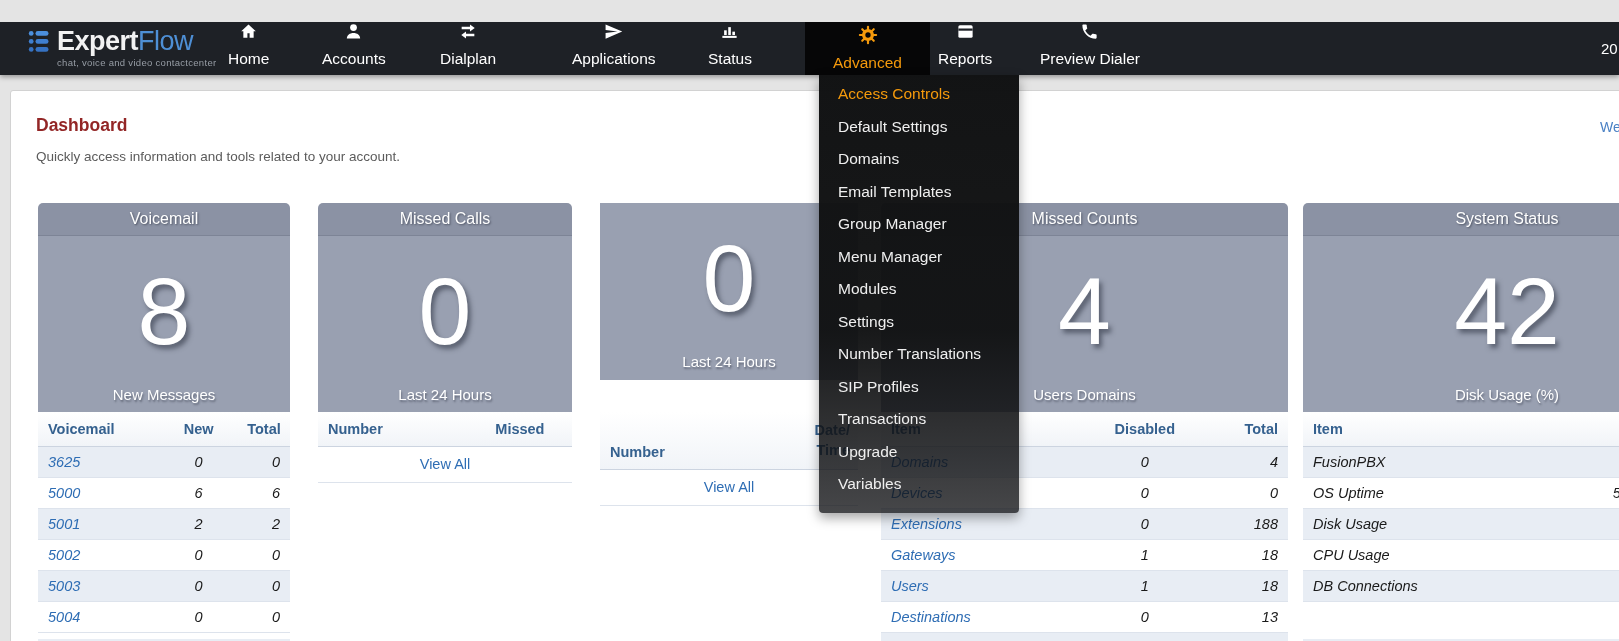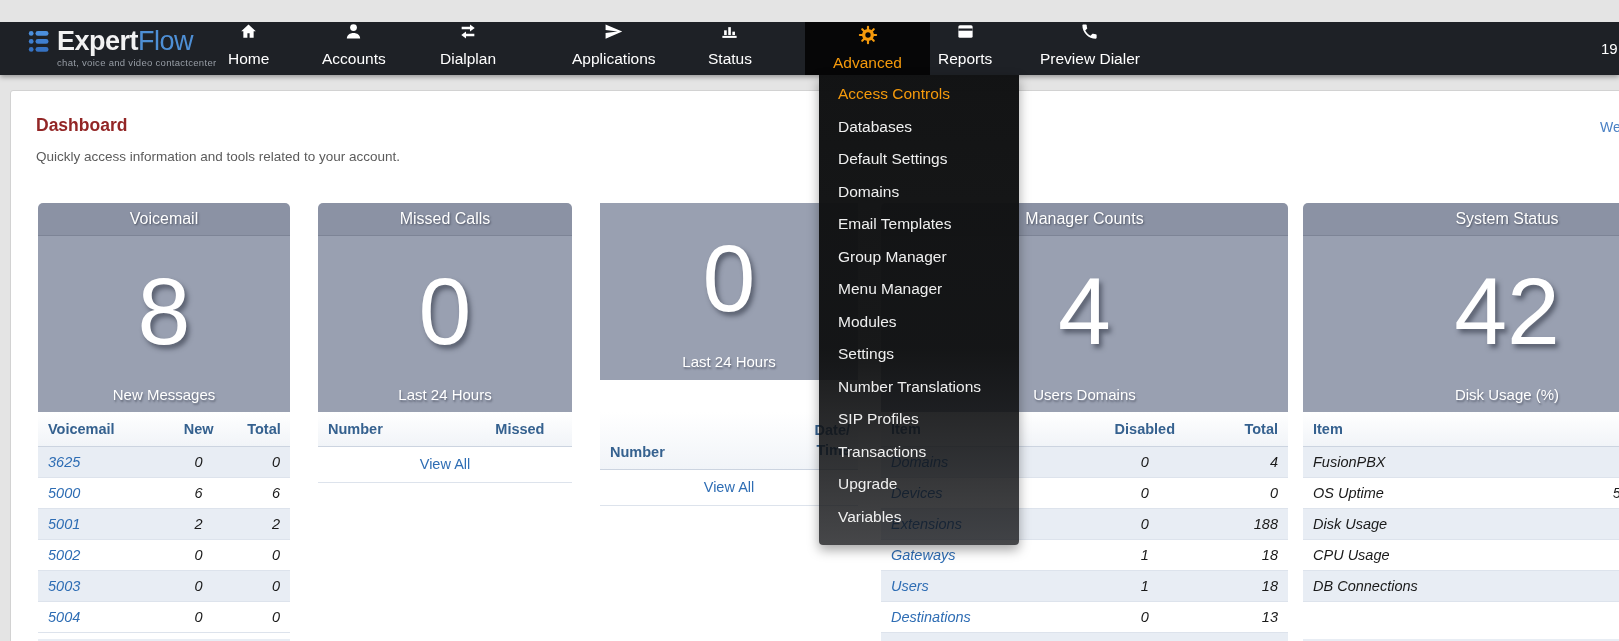--- a/index.html
+++ b/index.html
@@ -171,21 +171,21 @@
         </svg>
       <span>Reports</span>
     </div>
     <div class="nav-item" id="nav-7">
       <svg class="nicon" width="19" height="19" viewBox="0 0 24 24">
           <path fill="#fff" d="M6.62 10.79c1.44 2.83 3.76 5.14 6.59 6.59l2.2-2.21c.27-.27.67-.36 1.02-.24 1.12.37 2.33.57 3.57.57.55 0 1 .45 1 1V20c0 .55-.45 1-1 1-9.39 0-17-7.61-17-17 0-.55.45-1 1-1h3.5c.55 0 1 .45 1 1 0 1.25.2 2.45.57 3.57.11.35.03.74-.25 1.02l-2.2 2.2z"></path>
         </svg>
       <span>Preview Dialer</span>
     </div>
 
-    <div class="nav-right">19</div>
+    <div class="nav-right">20</div>
   </div>
 
   <div class="panel"></div>
   <div class="page-title">Dashboard</div>
   <div class="page-subtitle">Quickly access information and tools related to your account.</div>
   <div class="welcome">We</div>
 
   <div class="card" id="card-0">
     <div class="card-header">Voicemail</div>
     <div class="card-body">
@@ -200,21 +200,21 @@
       <div class="card-caption">Last 24 Hours</div>
     </div>
   </div>
   <div class="card" id="card-2">
     <div class="card-body">
       <div class="big-number">0</div>
       <div class="card-caption">Last 24 Hours</div>
     </div>
   </div>
   <div class="card" id="card-3">
-    <div class="card-header">Manager Counts</div>
+    <div class="card-header">Missed Counts</div>
     <div class="card-body">
       <div class="big-number">4</div>
       <div class="card-caption">Users Domains</div>
     </div>
   </div>
   <div class="card" id="card-4">
     <div class="card-header">System Status</div>
     <div class="card-body">
       <div class="big-number">42</div>
       <div class="card-caption">Disk Usage (%)</div>
@@ -375,21 +375,20 @@
           </tr>
         </tbody>
       </table>
     </div>
 
   <div class="stripe" id="stripe-vm"></div>
   <div class="stripe" id="stripe-status"></div>
 
   <div class="dropdown">
       <div class="dd-item hl">Access Controls</div>
-      <div class="dd-item">Databases</div>
       <div class="dd-item">Default Settings</div>
       <div class="dd-item">Domains</div>
       <div class="dd-item">Email Templates</div>
       <div class="dd-item">Group Manager</div>
       <div class="dd-item">Menu Manager</div>
       <div class="dd-item">Modules</div>
       <div class="dd-item">Settings</div>
       <div class="dd-item">Number Translations</div>
       <div class="dd-item">SIP Profiles</div>
       <div class="dd-item">Transactions</div>

